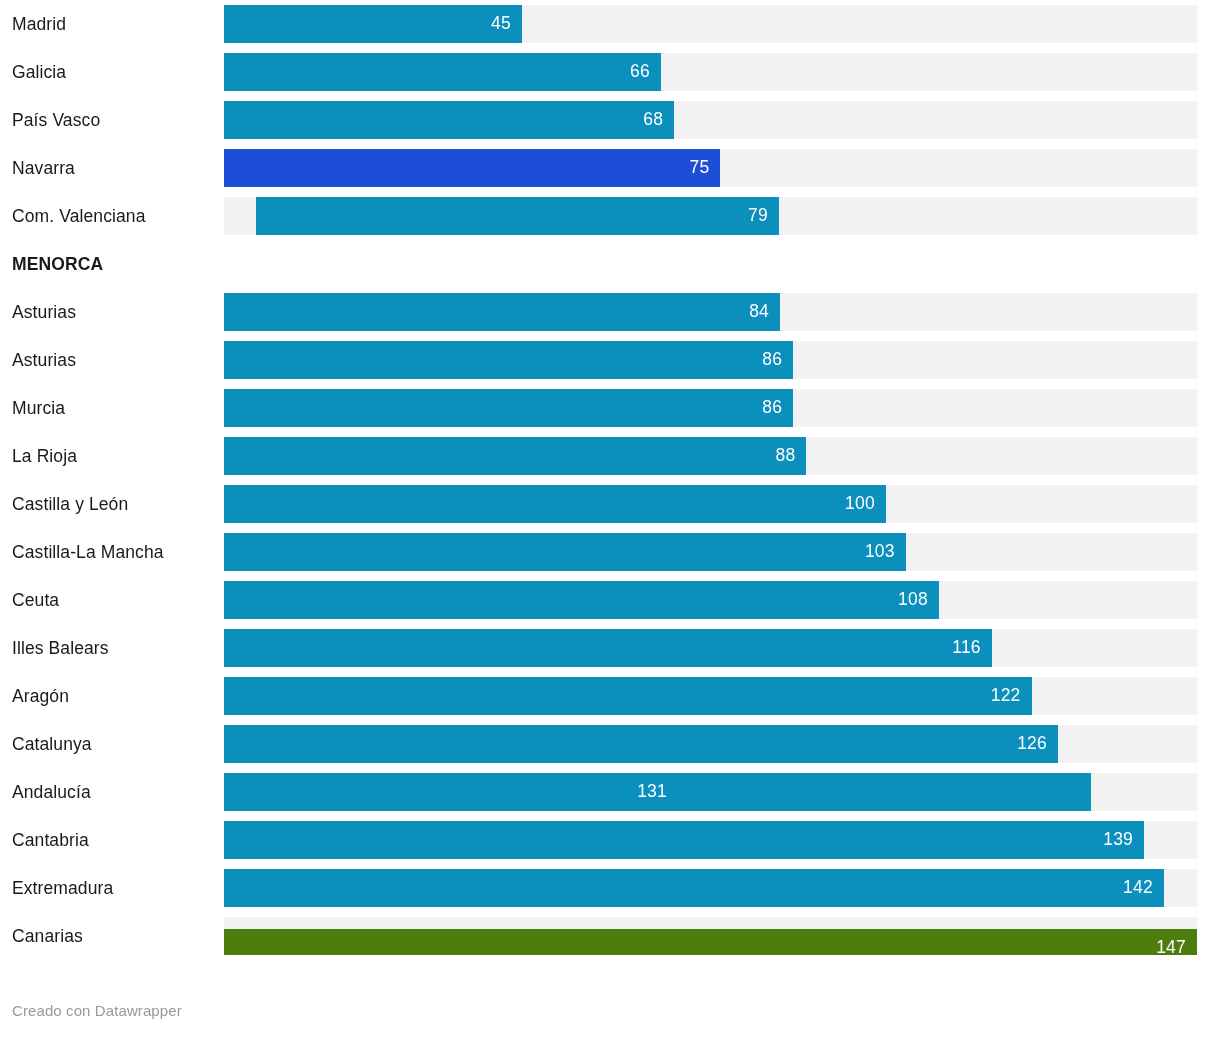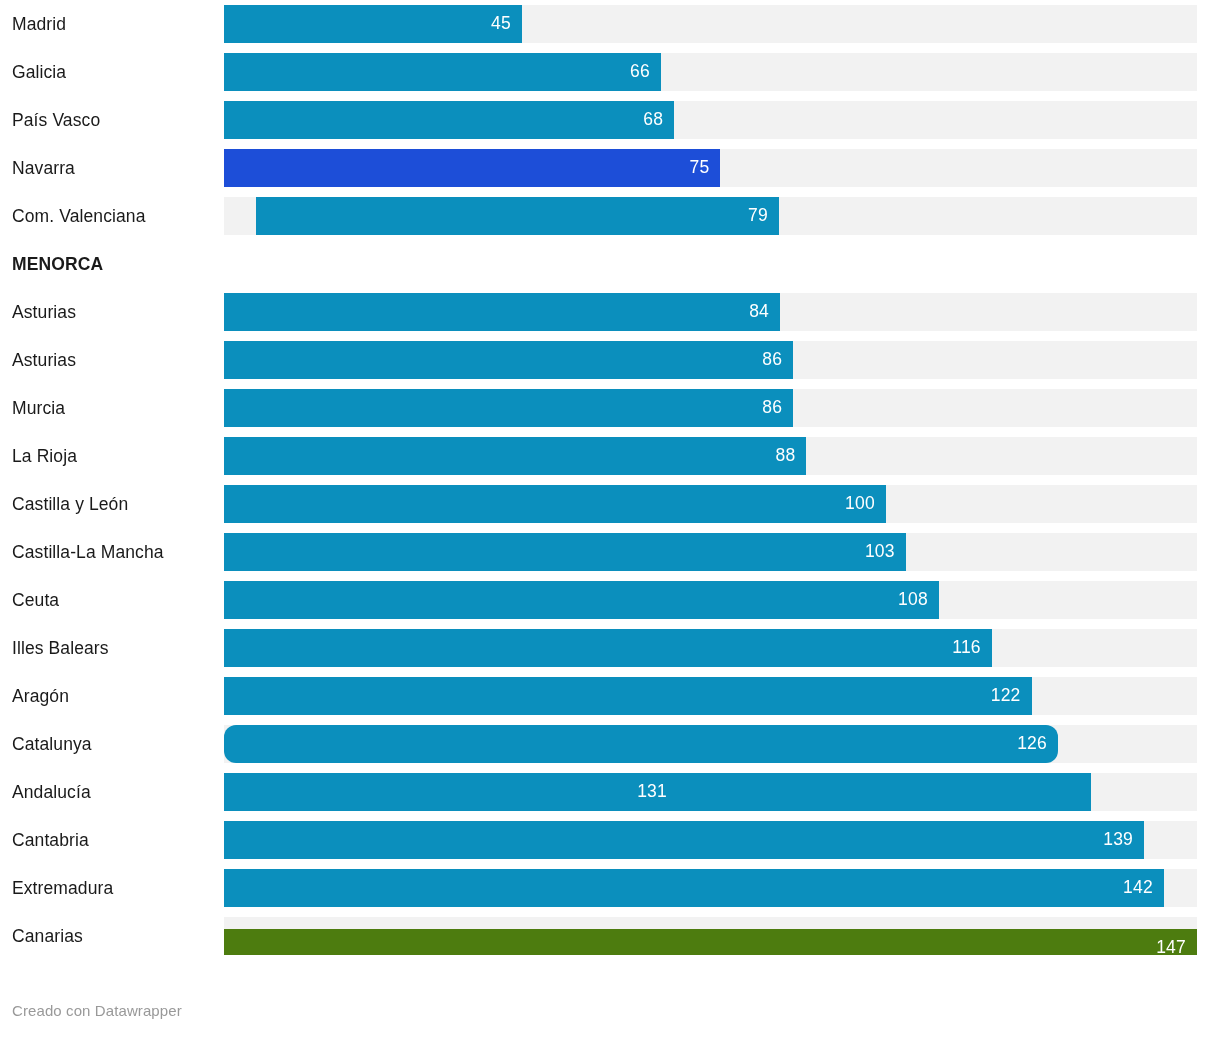--- a/index.html
+++ b/index.html
@@ -198,21 +198,21 @@
         <div class="row-label">Aragón</div>
         <div class="bar-track">
           <div class="bar-fill" style="width: 82.9932%; background: rgb(11, 143, 189);">
             <span class="bar-value">122</span>
           </div>
         </div>
       </div>
       <div class="row">
         <div class="row-label">Catalunya</div>
         <div class="bar-track">
-          <div class="bar-fill" style="width: 85.7143%; background: rgb(11, 143, 189); border-radius: 12px;">
+          <div class="bar-fill" style="width: 85.7143%; background: rgb(11, 143, 189);">
             <span class="bar-value">126</span>
           </div>
         </div>
       </div>
       <div class="row">
         <div class="row-label">Andalucía</div>
         <div class="bar-track">
           <div class="bar-fill" style="width: 89.1156%; background: rgb(11, 143, 189); justify-content: center;">
             <span class="bar-value">131</span>
           </div>

